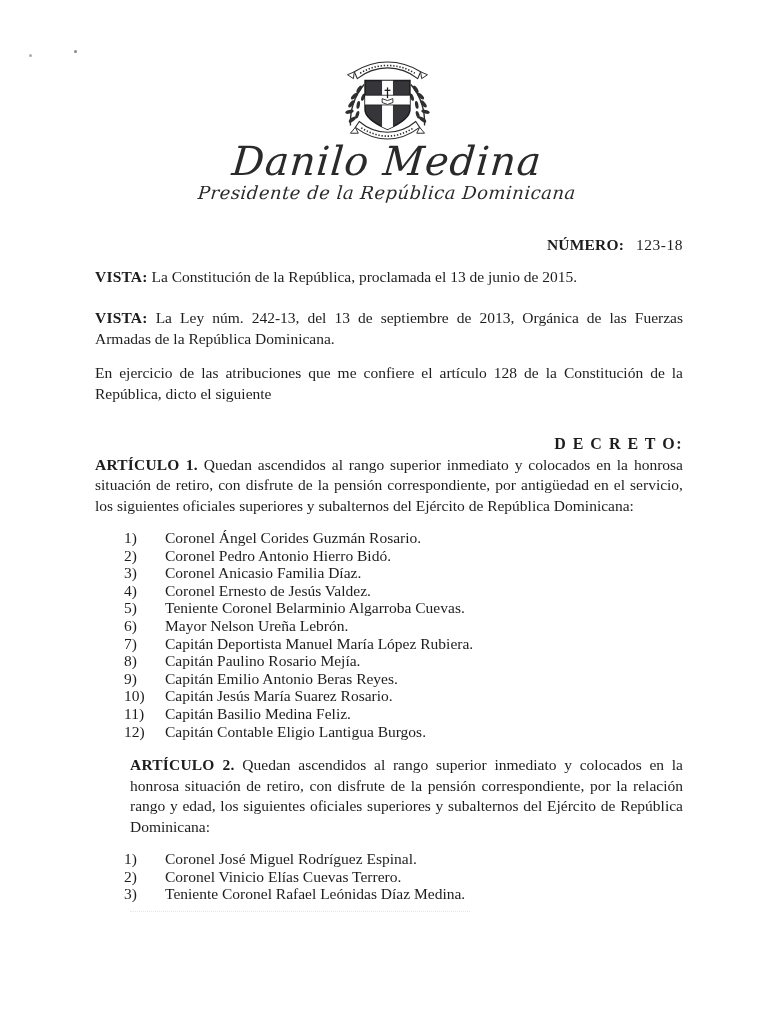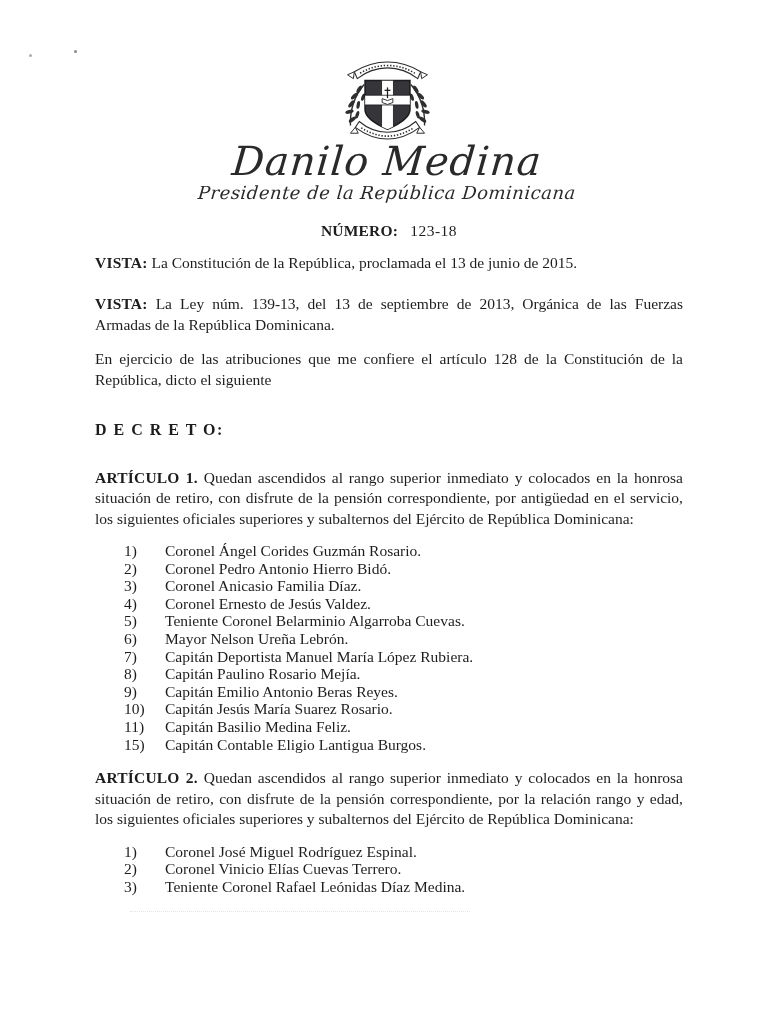--- a/index.html
+++ b/index.html
@@ -44,34 +44,34 @@
   }
 
   .content { padding:0 91px 0 95px; }
   .p {
     margin:0;
     font-size:15.5px;
     line-height:20.5px;
     text-align:justify;
   }
   .p b, .p strong { font-weight:bold; letter-spacing:.2px; }
-  .p-numero { margin-top:18px; text-align:center; }
+  .p-numero { margin-top:32px; text-align:right; }
   .p-numero .val { margin-left:12px; letter-spacing:.5px; }
   .p-vista1 { margin-top:11px; }
   .p-vista2 { margin-top:21px; }
   .p-intro  { margin-top:14px; }
   .p-decreto {
     margin-top:30px;
-    text-align:left;
+    text-align:right;
     font-weight:bold;
     font-size:16px;
     letter-spacing:1.5px;
   }
-  .p-art1 { margin-top:27px; }
-  .p-art2 { margin-top:15px; }
+  .p-art1 { }
+  .p-art2 { margin-top:15px;margin-left:35px; }
 
   .olist { margin:13px 0 0 29px; }
   .li { display:flex; font-size:15.5px; line-height:17.6px; }
   .li .num { flex:none; width:27px; }
   .li .nm  { flex:1;margin-left:14px; }
 </style>
 </head>
 <body>
 
 <div class="page">
@@ -136,21 +136,21 @@
   </div>
 
   <div class="content">
 
     <p class="p p-numero"><strong>NÚMERO:</strong><span class="val">123-18</span></p>
 
     <p class="p p-vista1"><strong>VISTA:</strong>
       <span>La Constitución de la República, proclamada el 13 de junio de 2015.</span></p>
 
     <p class="p p-vista2"><strong>VISTA:</strong>
-      <span>La Ley núm. 139-13, del 13 de septiembre de 2013, Orgánica de las Fuerzas Armadas de la República Dominicana.</span></p>
+      <span>La Ley núm. 242-13, del 13 de septiembre de 2013, Orgánica de las Fuerzas Armadas de la República Dominicana.</span></p>
 
     <p class="p p-intro">En ejercicio de las atribuciones que me confiere el artículo 128 de la Constitución de la República, dicto el siguiente</p>
 
     <p class="p p-decreto">D E C R E T O:</p>
 
     <p class="p p-art1"><strong>ARTÍCULO 1.</strong>
       <span>Quedan ascendidos al rango superior inmediato y colocados en la honrosa situación de retiro, con disfrute de la pensión correspondiente, por antigüedad en el servicio, los siguientes oficiales superiores y subalternos del Ejército de República Dominicana:</span></p>
 
     <div class="olist">
       <div class="li">
@@ -191,21 +191,21 @@
         </div>
       <div class="li">
           <span class="num">10)</span>
           <span class="nm">Capitán Jesús María Suarez Rosario.</span>
         </div>
       <div class="li">
           <span class="num">11)</span>
           <span class="nm">Capitán Basilio Medina Feliz.</span>
         </div>
       <div class="li">
-          <span class="num">15)</span>
+          <span class="num">12)</span>
           <span class="nm">Capitán Contable Eligio Lantigua Burgos.</span>
         </div>
     </div>
 
     <p class="p p-art2"><strong>ARTÍCULO 2.</strong>
       <span>Quedan ascendidos al rango superior inmediato y colocados en la honrosa situación de retiro, con disfrute de la pensión correspondiente, por la relación rango y edad, los siguientes oficiales superiores y subalternos del Ejército de República Dominicana:</span></p>
 
     <div class="olist">
       <div class="li">
           <span class="num">1)</span>

